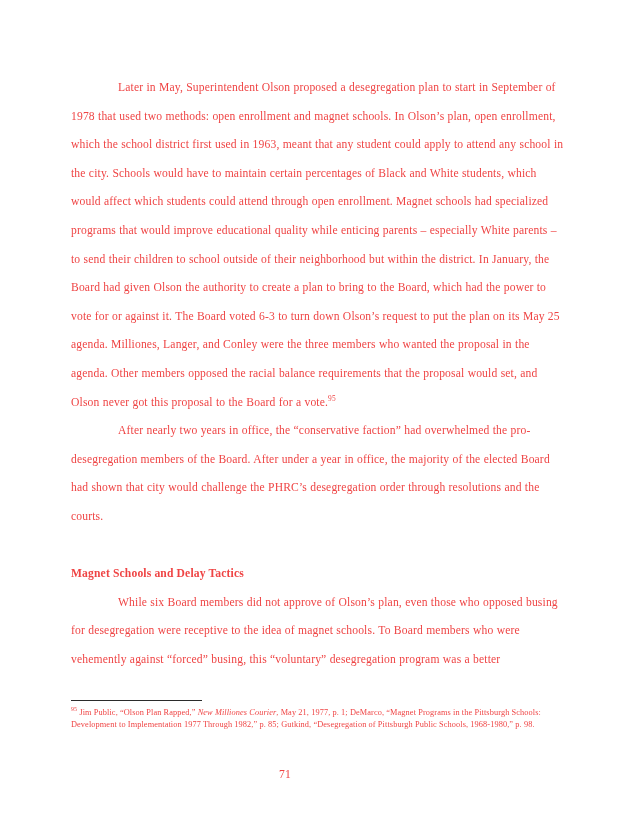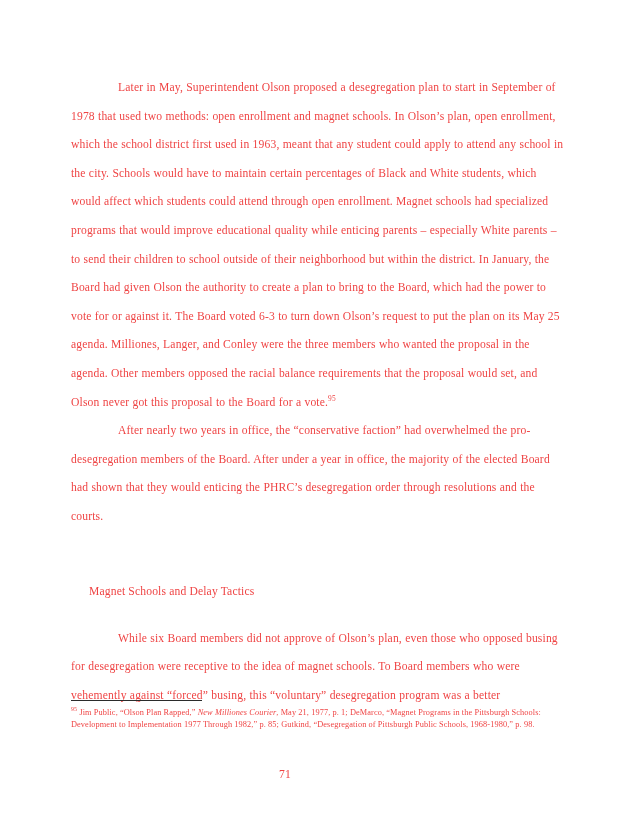--- a/index.html
+++ b/index.html
@@ -34,23 +34,23 @@
     word-spacing: 0.2px;
   }
   .sup {
     font-size: 7.4px;
     vertical-align: super;
     line-height: 0;
     letter-spacing: 0.2px;
   }
   .section-heading {
     font-size: 11.6px;
-    font-weight: normal;
+    font-weight: bold;
     line-height: 28.6px;
-    margin: 18px;
+    margin: 0;
     text-indent: 0;
     letter-spacing: 0.15px;
   }
   .spacer-line {
     height: 28.6px;
   }
   .footnote-area {
     position: absolute;
     left: 71px;
     top: 700px;
@@ -89,21 +89,21 @@
 </style>
 </head>
 <body>
 
 <div class="page">
 
   <div class="content">
 
     <p class="body-par"><span>Later in May, Superintendent Olson proposed a desegregation plan to start in September of 1978 that used two methods: open enrollment and magnet schools.  In Olson’s plan, open enrollment, which the school district first used in 1963, meant that any student could apply to attend any school in the city.  Schools would have to maintain certain percentages of Black and White students, which would affect which students could attend through open enrollment.  Magnet schools had specialized programs that would improve educational quality while enticing parents – especially White parents – to send their children to school outside of their neighborhood but within the district.  In January, the Board had given Olson the authority to create a plan to bring to the Board, which had the power to vote for or against it.  The Board voted 6-3 to turn down Olson’s request to put the plan on its May 25 agenda.  Milliones, Langer, and Conley were the three members who wanted the proposal in the agenda.  Other members opposed the racial balance requirements that the proposal would set, and Olson never got this proposal to the Board for a vote.</span><span class="sup">95</span></p>
 
-    <p class="body-par"><span>After nearly two years in office, the “conservative faction” had overwhelmed the pro-desegregation members of the Board.  After under a year in office, the majority of the elected Board had shown that they would enticing the PHRC’s desegregation order through resolutions and the courts.</span></p>
+    <p class="body-par"><span>After nearly two years in office, the “conservative faction” had overwhelmed the pro-desegregation members of the Board.  After under a year in office, the majority of the elected Board had shown that city would challenge the PHRC’s desegregation order through resolutions and the courts.</span></p>
 
     <div class="spacer-line"></div>
 
     <p class="section-heading">Magnet Schools and Delay Tactics</p>
 
     <p class="body-par"><span>While six Board members did not approve of Olson’s plan, even those who opposed busing for desegregation were receptive to the idea of magnet schools.  To Board members who were vehemently against “forced” busing, this “voluntary” desegregation program was a better</span></p>
 
   </div>
 
   <div class="footnote-area">

